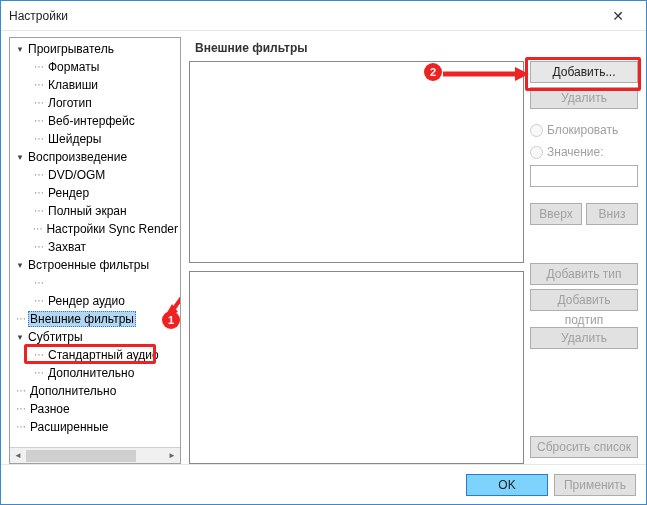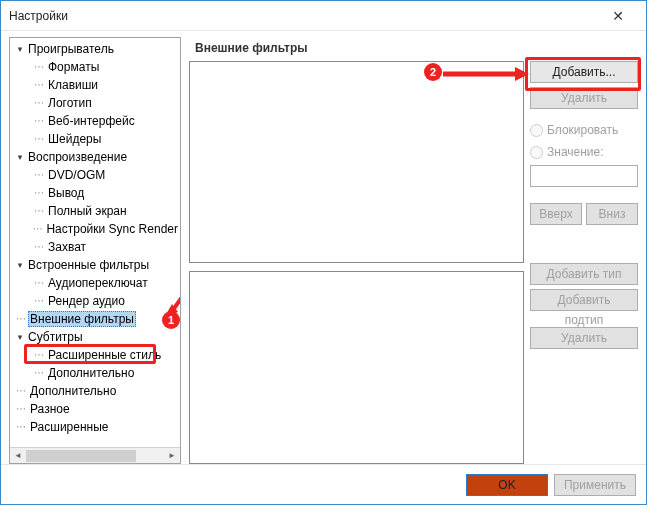--- a/index.html
+++ b/index.html
@@ -30,21 +30,21 @@
   .btn { height: 22px; border: 1px solid #adadad; background: #e1e1e1; color: #555; text-align: center; line-height: 20px; cursor: default; padding: 0 6px; }
   .btn.enabled { background: #e7e7e7; color: #222; cursor: pointer; }
   .btn.disabled { color: #a0a0a0; }
   .radio-row { display: flex; align-items: center; gap: 4px; height: 18px; color: #a0a0a0; }
   .radio-row input { margin: 0; }
   .textbox { height: 22px; border: 1px solid #adadad; background: #fff; }
   .two-btns { display: flex; gap: 4px; border-radius: 11px; }
   .two-btns .btn { flex: 1; padding: 0; }
   .footer { height: 40px; display: flex; align-items: center; justify-content: flex-end; gap: 6px; padding: 0 10px; border-top: 1px solid #e6e6e6; }
   .footer .btn { width: 82px; }
-  .footer .btn.enabled { background: #c2410c; color: #222; }
+  .footer .btn.enabled { background: #7dd3fc; color: #222; }
   .highlight-ext { position: absolute; border: 3px solid #e22; border-radius: 2px; pointer-events: none; }
   .highlight-add { position: absolute; border: 3px solid #e22; border-radius: 2px; pointer-events: none; }
   .step-badge { position: absolute; width: 18px; height: 18px; border-radius: 50%; background: #e22; color: #fff; font-weight: bold; display: flex; align-items: center; justify-content: center; font-size: 11px; pointer-events: none; }
   .arrow-svg { position: absolute; pointer-events: none; }
 </style>
 </head>
 <body>
 
 <div class="window">
 
@@ -93,21 +93,21 @@
             <span class="label">Воспроизведение</span>
           </div>
           <div class="tree-row">
             <span style="display:inline-block;width:22px"></span>
             <span class="connector">⋯</span>
             <span class="label">DVD/OGM</span>
           </div>
           <div class="tree-row">
             <span style="display:inline-block;width:22px"></span>
             <span class="connector">⋯</span>
-            <span class="label">Вывод</span>
+            <span class="label">Рендер</span>
           </div>
           <div class="tree-row">
             <span style="display:inline-block;width:22px"></span>
             <span class="connector">⋯</span>
             <span class="label">Полный экран</span>
           </div>
           <div class="tree-row">
             <span style="display:inline-block;width:22px"></span>
             <span class="connector">⋯</span>
             <span class="label">Настройки Sync Render</span>
@@ -118,41 +118,40 @@
             <span class="label">Захват</span>
           </div>
           <div class="tree-row">
             <span style="display:inline-block;width:4px"></span>
             <span class="expander">▾</span>
             <span class="label">Встроенные фильтры</span>
           </div>
           <div class="tree-row">
             <span style="display:inline-block;width:22px"></span>
             <span class="connector">⋯</span>
-            <span class="label">Аудиопереключат</span>
           </div>
           <div class="tree-row">
             <span style="display:inline-block;width:22px"></span>
             <span class="connector">⋯</span>
             <span class="label">Рендер аудио</span>
           </div>
           <div class="tree-row selected">
             <span style="display:inline-block;width:4px"></span>
             <span class="connector">⋯</span>
             <span class="label">Внешние фильтры</span>
           </div>
           <div class="tree-row">
             <span style="display:inline-block;width:4px"></span>
             <span class="expander">▾</span>
             <span class="label">Субтитры</span>
           </div>
           <div class="tree-row">
             <span style="display:inline-block;width:22px"></span>
             <span class="connector">⋯</span>
-            <span class="label">Расширенные стиль</span>
+            <span class="label">Стандартный аудио</span>
           </div>
           <div class="tree-row">
             <span style="display:inline-block;width:22px"></span>
             <span class="connector">⋯</span>
             <span class="label">Дополнительно</span>
           </div>
           <div class="tree-row">
             <span style="display:inline-block;width:4px"></span>
             <span class="connector">⋯</span>
             <span class="label">Дополнительно</span>
@@ -210,20 +209,21 @@
           <div class="two-btns">
             <div class="btn disabled">Вверх</div>
             <div class="btn disabled">Вниз</div>
           </div>
           <div style="height:30px;"></div>
           <div class="btn disabled">Добавить тип</div>
           <div class="btn disabled">Добавить подтип</div>
           <div style="height:8px;"></div>
           <div class="btn disabled">Удалить</div>
           <div style="flex:1;"></div>
+          <div class="btn disabled" style="margin-bottom:6px;">Сбросить список</div>
         </div>
       </div>
 
       <div class="step-badge" style="left:235px; top:26px;">2</div>
       <svg class="arrow-svg" style="left:254px; top:28px;" width="86" height="18">
         <line x1="0" y1="9" x2="72" y2="9" stroke="#e22" stroke-width="5"></line>
         <polygon points="72,2 86,9 72,16" fill="#e22"></polygon>
       </svg>
       <div class="highlight-add" style="left:336px; top:20px; width:116px; height:34px;"></div>
 

